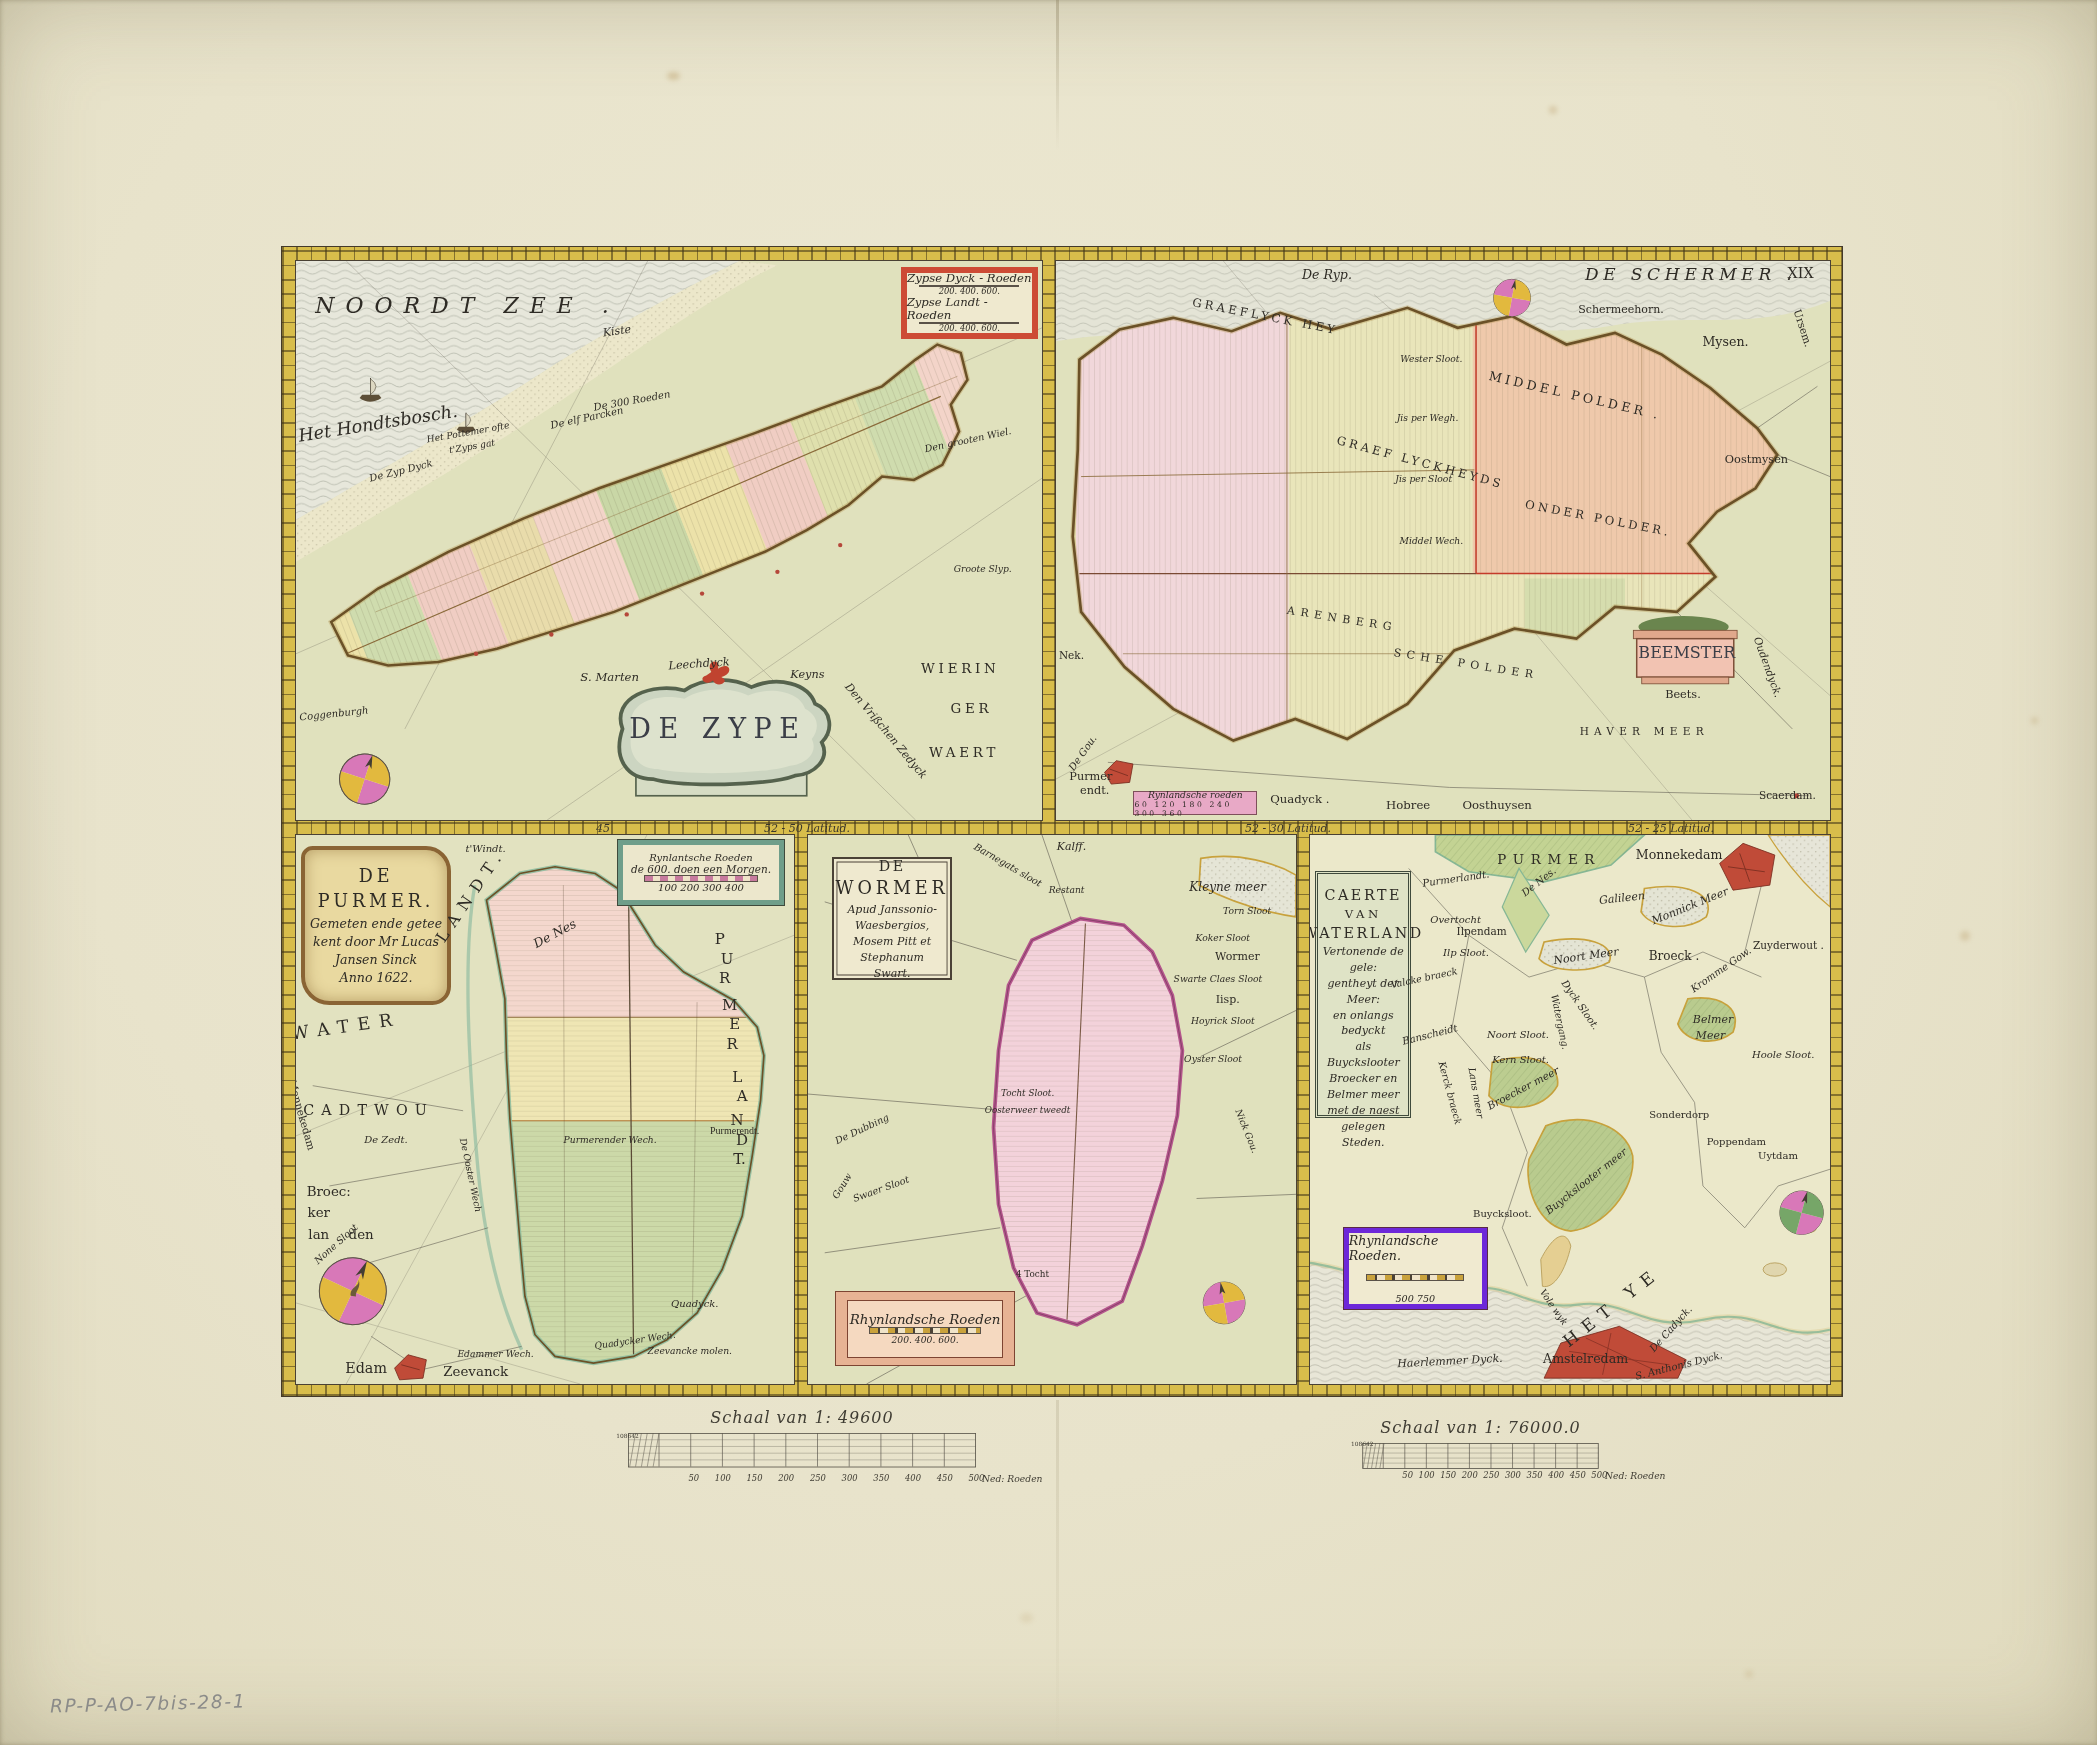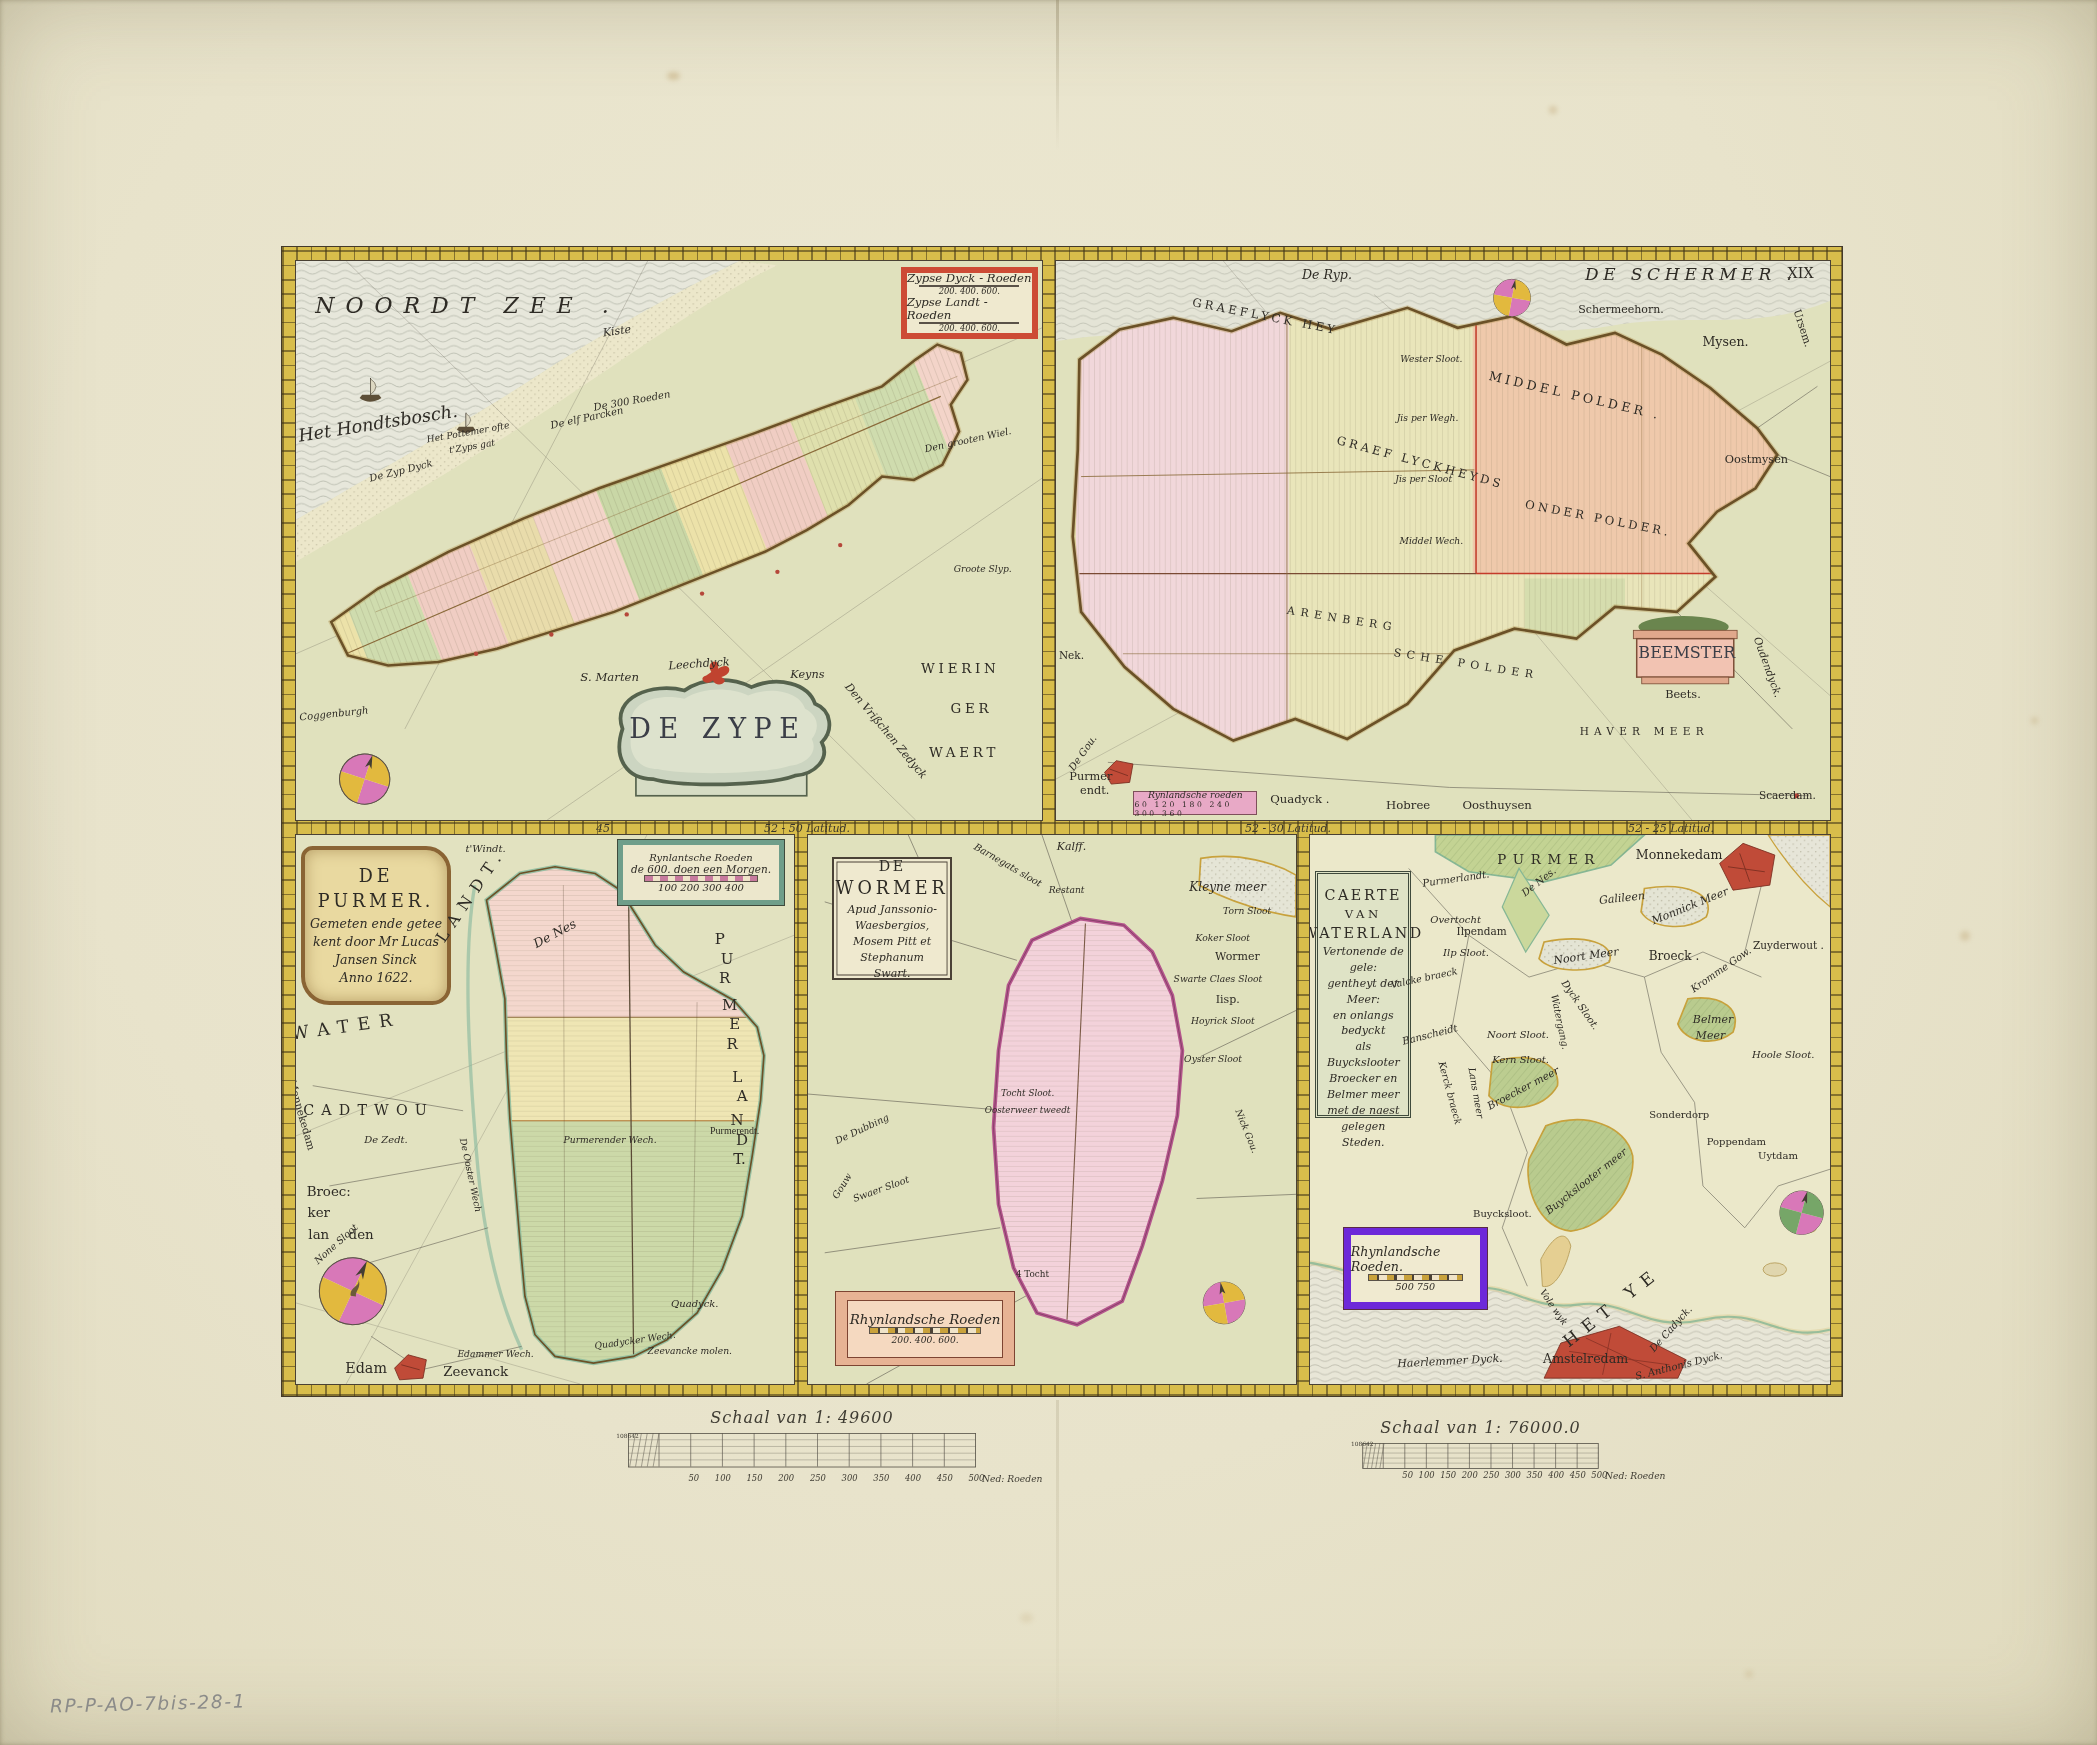--- a/index.html
+++ b/index.html
@@ -51,21 +51,21 @@
   #zybox .bl{font-size:11.7px;font-style:italic;line-height:1.1;}
   #schbox{left:10%;top:94.8%;width:16%;height:4.2%;background:#e8a9c6;border:0.8px solid #7d4f5a;}
   #schbox .bl{font-size:9.2px;font-style:italic;line-height:1.2;}
   #schbox .bt{font-size:7.6px;letter-spacing:.35em;}
   #purbox{left:64.5%;top:1%;width:33.5%;height:11.8%;border:5.9px solid #6f9e8a;background:#ece7cc;outline:0.8px solid #3f4a3c;}
   #purcart{left:1%;top:2%;width:30%;height:29%;background:#e9d9a0;border:4.2px solid #8a6434;border-radius:11.7px 25px 18.5px 28.5px;box-shadow:inset 0 0 15px rgba(120,85,30,.45);}
   #worbox{left:5%;top:4%;width:24.5%;height:22.5%;background:#efe9cf;border:2.1px solid #4a4136;box-shadow:inset 0 0 0 2.5px #efe9cf, inset 0 0 0 3.4px #4a4136;}
   #worped{left:5.5%;top:83%;width:37%;height:13.8%;background:#e7b394;border:1.7px solid #7d4432;}
   #worped .inner{width:86%;height:76%;background:#f5d9c0;border:0.8px solid #7d4432;display:flex;flex-direction:column;justify-content:center;align-items:center;}
   #watblk{left:1%;top:6.5%;width:18.5%;height:45%;background:#dfe3c6;border:3.4px double #3f4a3c;justify-content:flex-start;padding-top:11.7px;}
-  #watbox{left:6.5%;top:71.5%;width:27.5%;height:14.8%;background:#f0ead0;border:7px solid #6d28d9;outline:1.3px solid #5a2a45;}
+  #watbox{left:6.5%;top:71.5%;width:27.5%;height:14.8%;background:#f0ead0;border:5px solid #6d28d9;outline:1.3px solid #5a2a45;justify-content:space-between;}
 
   
   .sbar{position:absolute;}
   .sb-title{position:absolute;left:50%;top:0;transform:translateX(-50%);font-style:italic;font-size:16px;letter-spacing:.06em;color:#3f3c33;white-space:nowrap;}
   .sb-svg{position:absolute;top:25px;left:0;}
   .sb-ticks{position:absolute;display:flex;font-size:8.4px;font-style:italic;color:#3f3c33;}
   .sb-ticks span{flex:1;text-align:right;transform:translateX(8.4px);}
   .sb-unit{position:absolute;font-size:9.2px;font-style:italic;white-space:nowrap;color:#3f3c33;}
   .sb-sub{position:absolute;font-size:5.9px;line-height:1.18;text-align:right;color:#3f3c33;}
   #inv{position:absolute;left:50px;top:1693px;font-family:"DejaVu Sans",sans-serif;font-style:italic;

